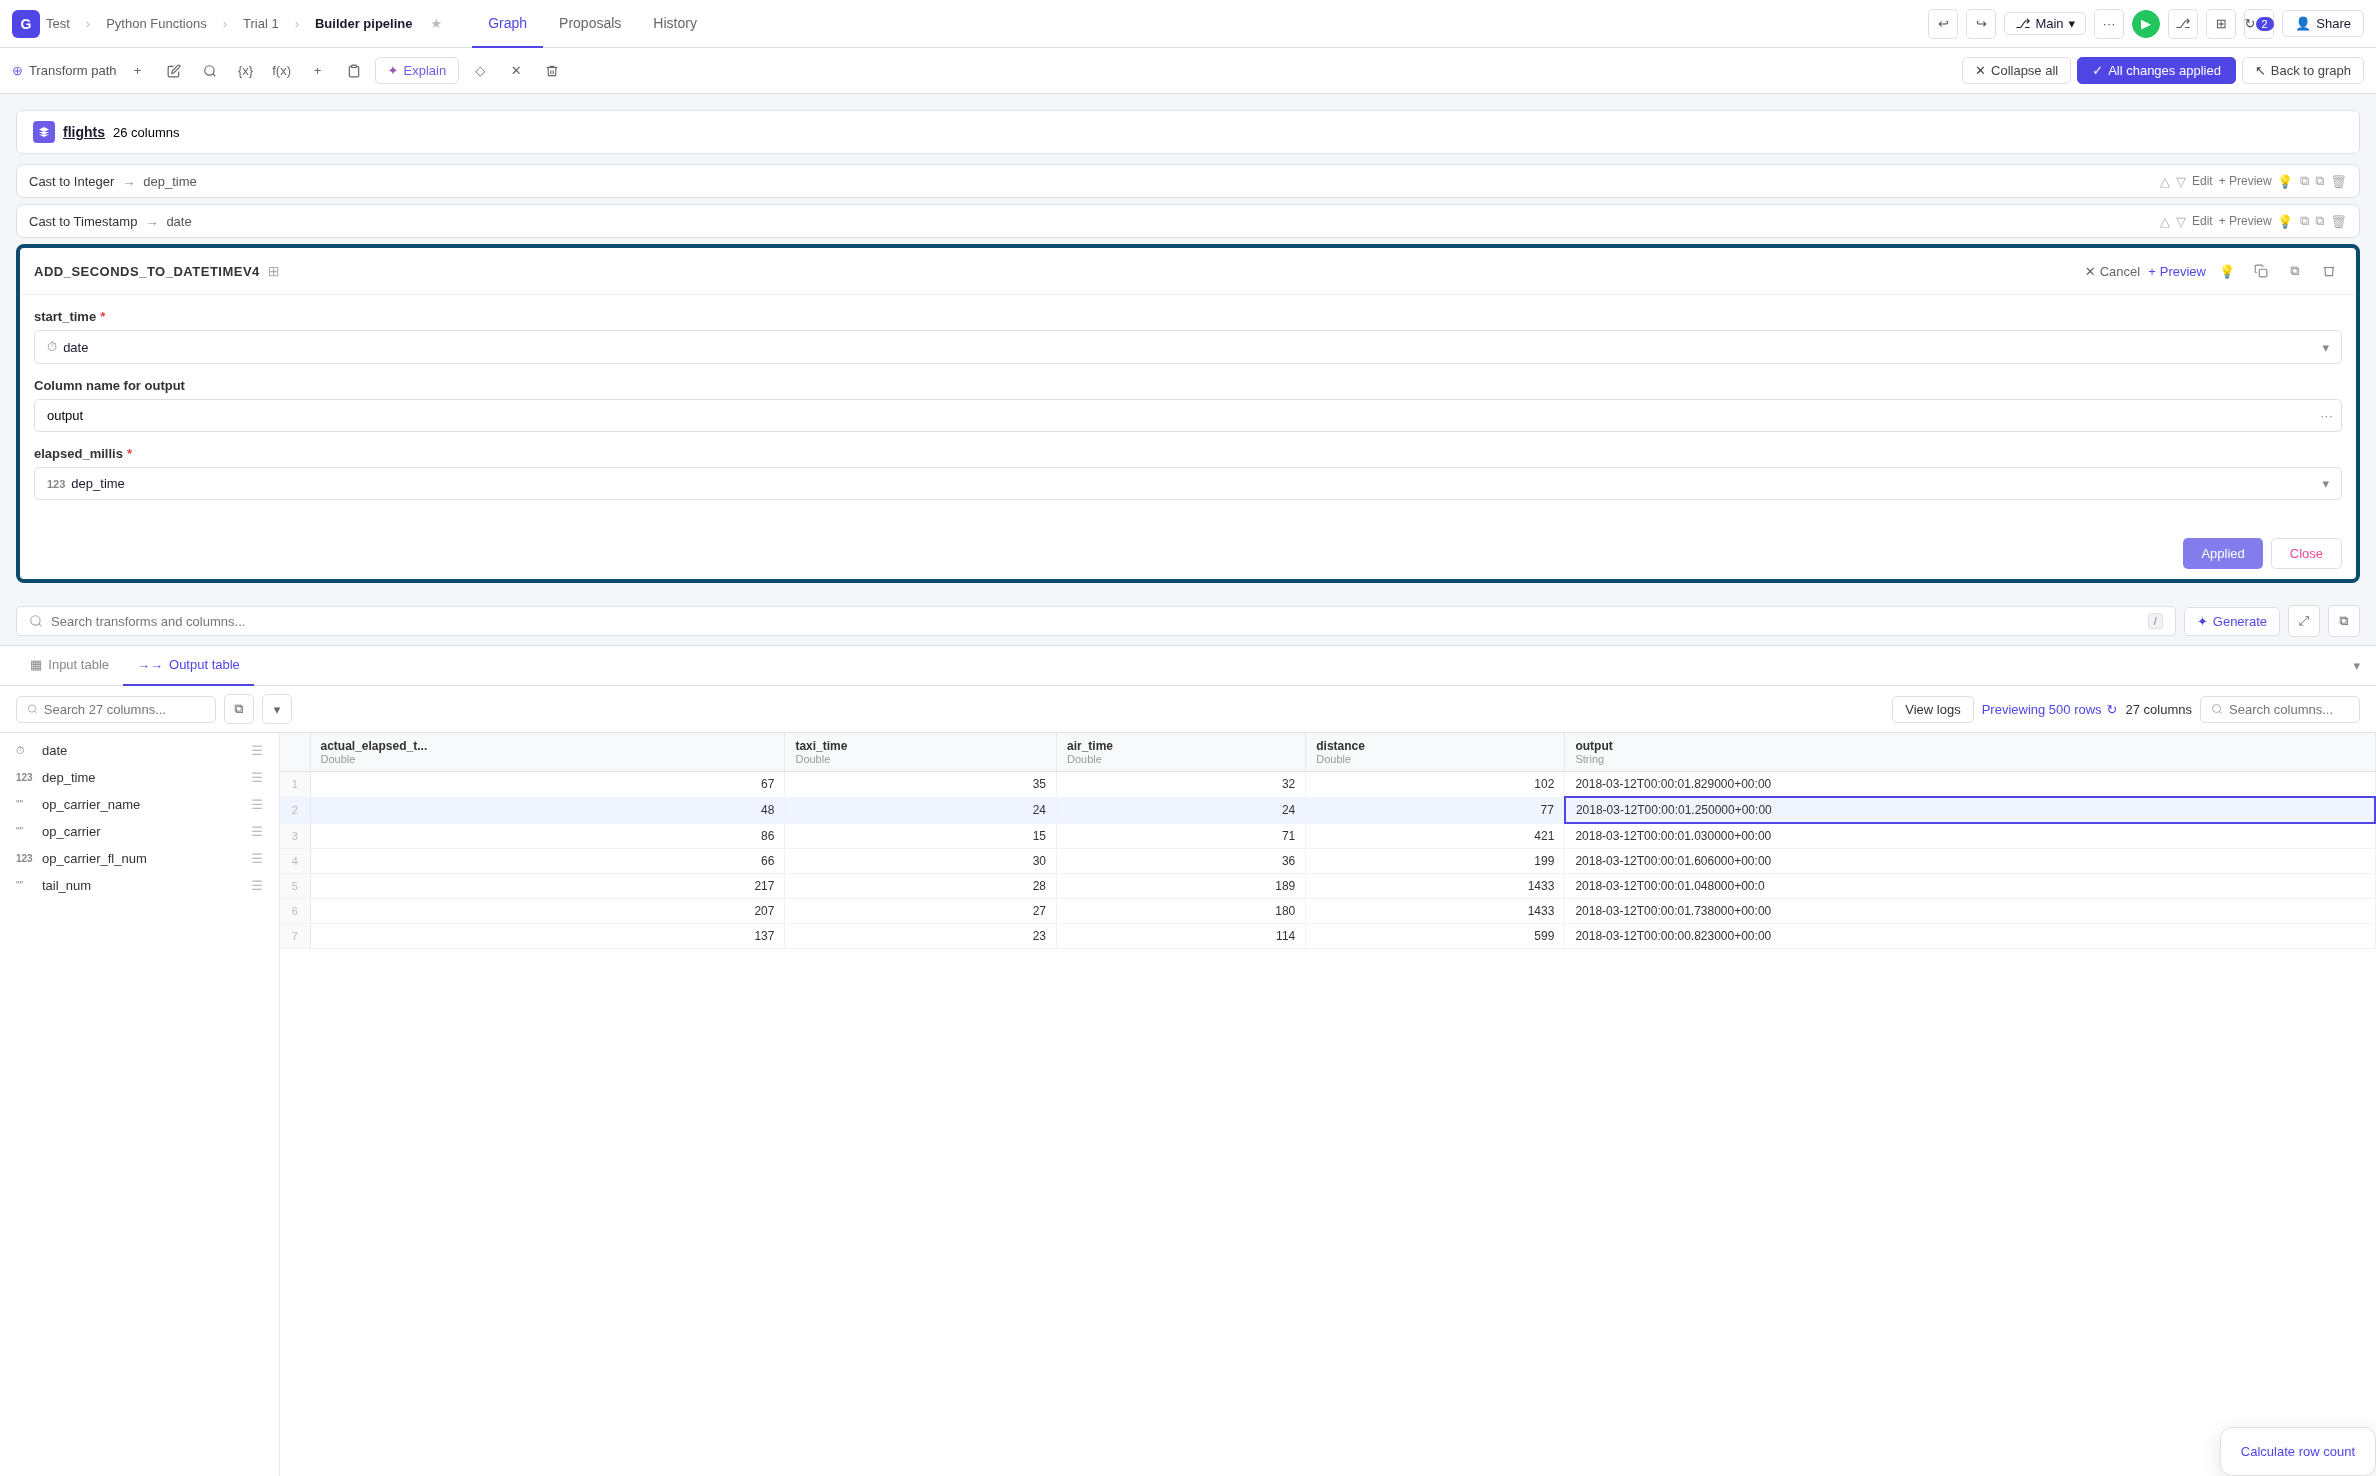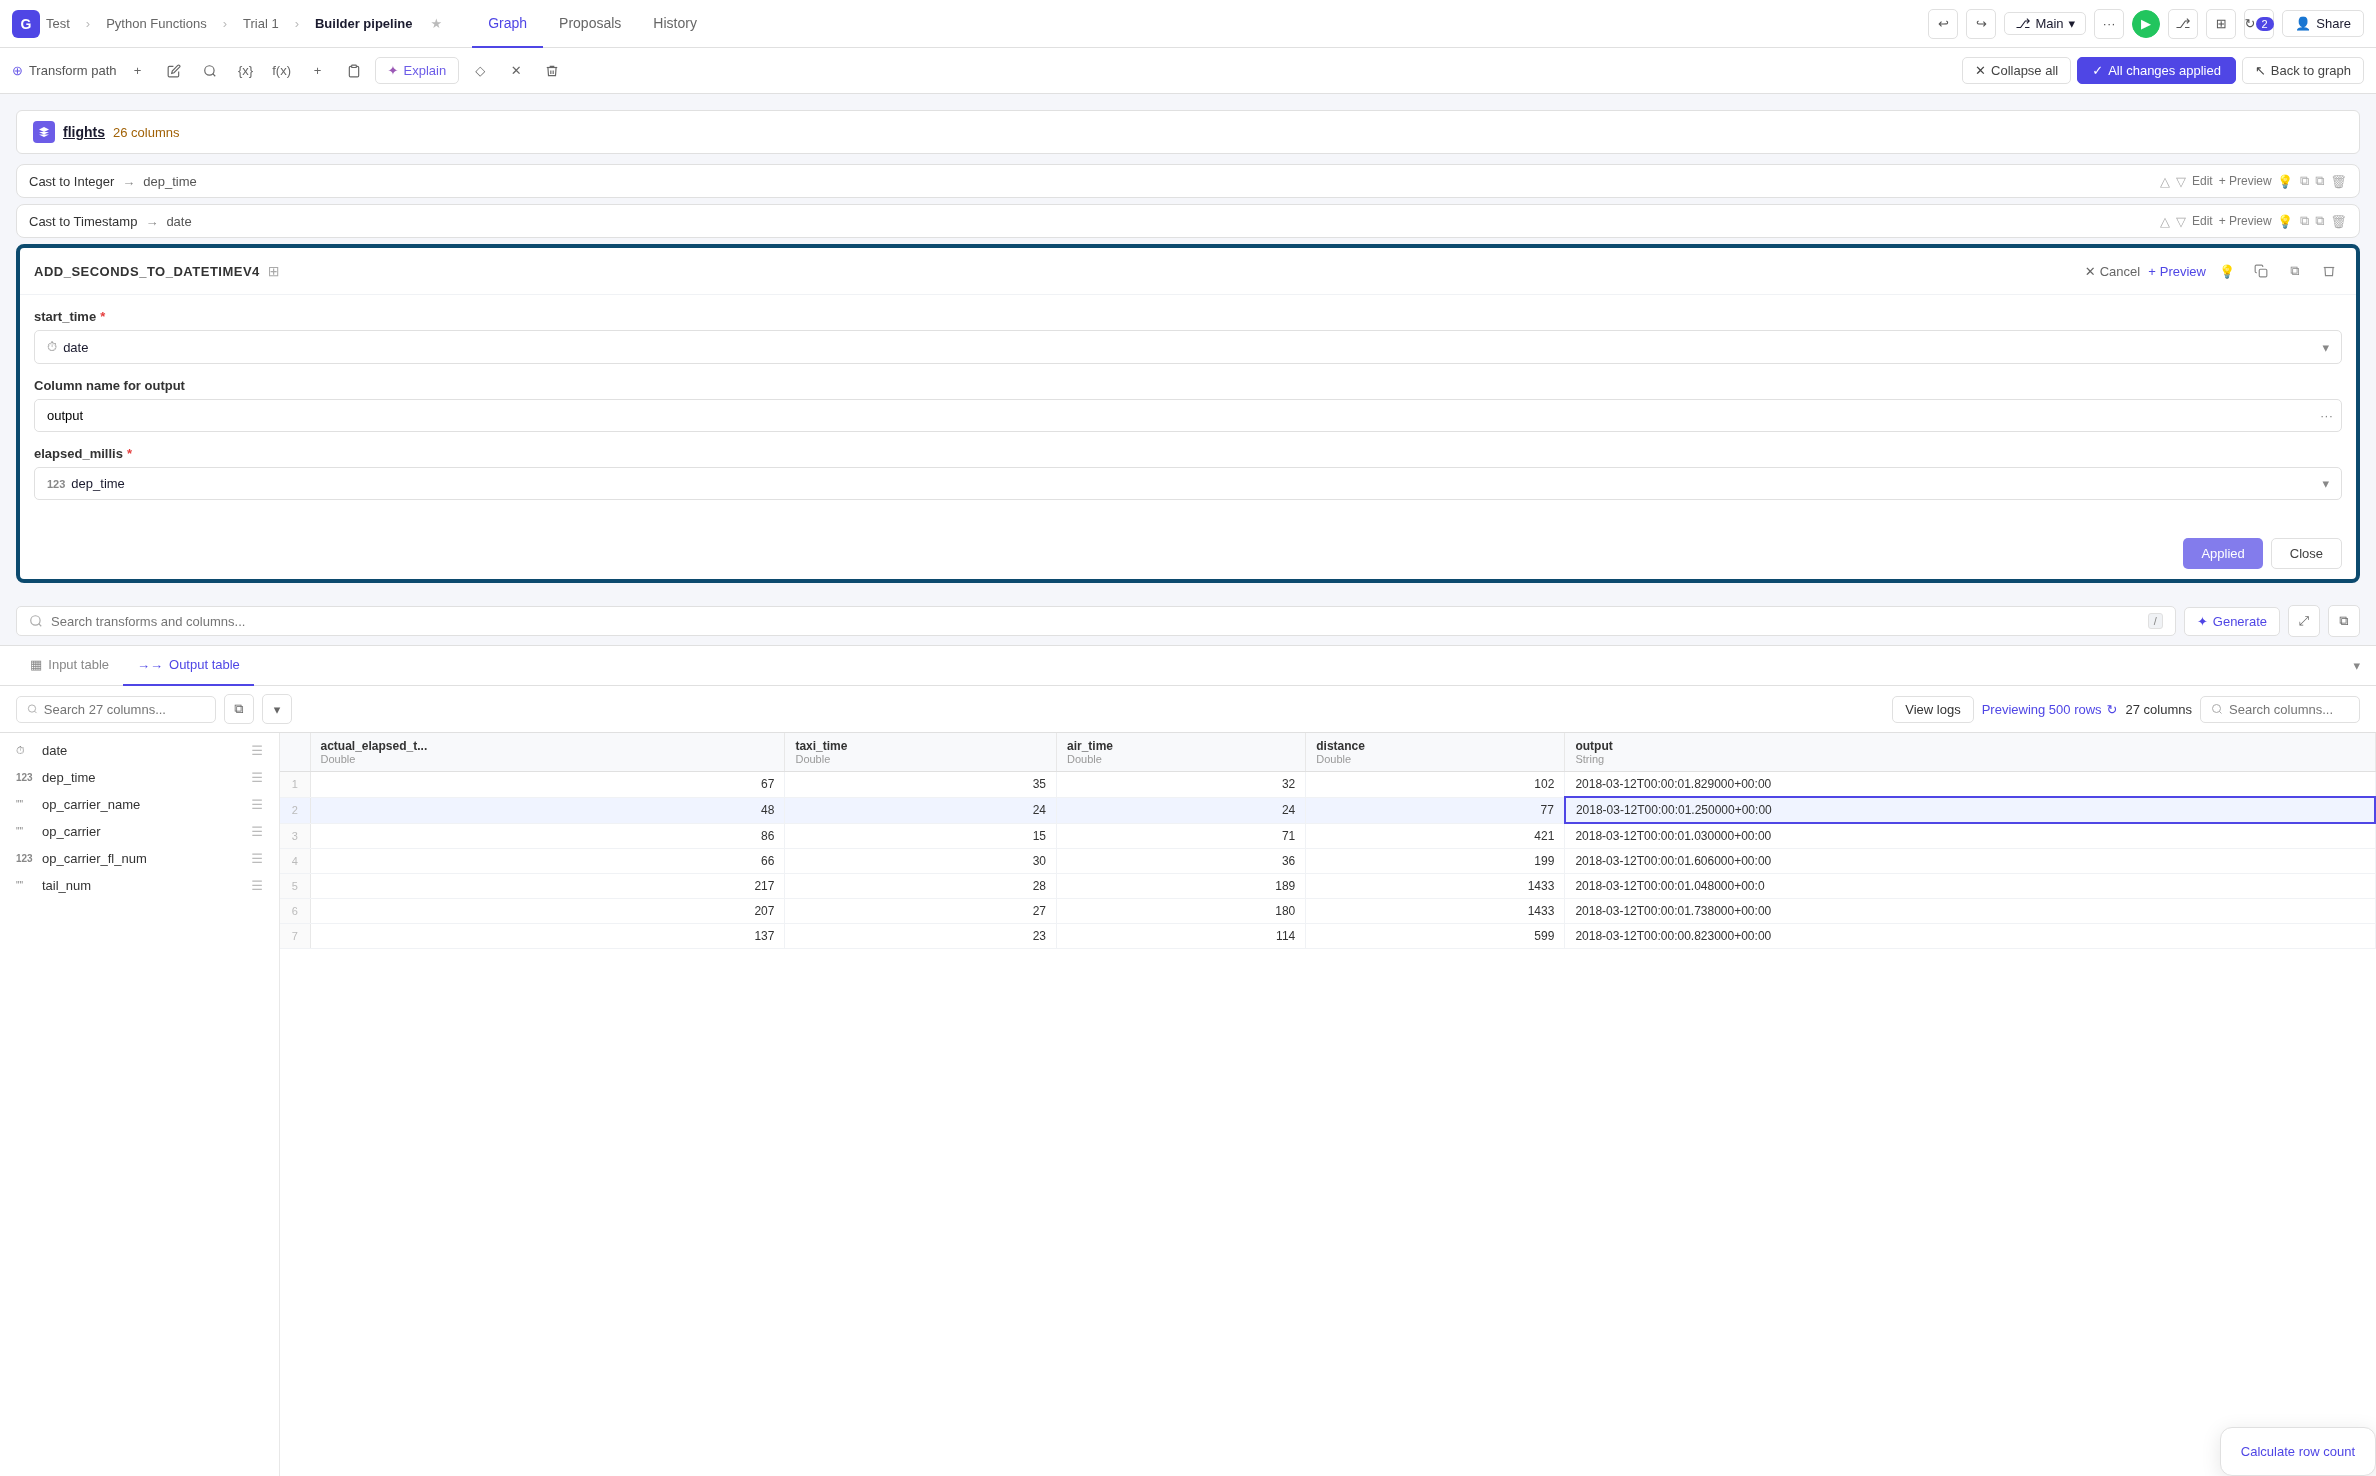--- a/index.html
+++ b/index.html
@@ -36,21 +36,21 @@
     .back-to-graph-btn { padding: 5px 12px; border: 1px solid #e0e0e0; border-radius: 5px; background: #fff; cursor: pointer; font-size: 13px; color: #444; display: flex; align-items: center; gap: 5px; }
 
     
     .main-content { display: flex; flex-direction: column; height: calc(100vh - 94px); overflow: hidden; }
     .pipeline-area { background: #f5f6fa; padding: 16px 16px 8px; flex-shrink: 0; }
 
     
     .dataset-header { background: white; border: 1px solid #e0e0e0; border-radius: 6px; padding: 10px 16px; display: flex; align-items: center; gap: 8px; margin-bottom: 10px; }
     .dataset-icon { width: 22px; height: 22px; background: #6c5ce7; border-radius: 4px; display: flex; align-items: center; justify-content: center; }
     .dataset-name { font-weight: 600; font-size: 14px; text-decoration: underline; }
-    .dataset-cols { color: #a16207; font-size: 13px; }
+    .dataset-cols { color: #000000; font-size: 13px; }
 
     
     .transform-row { background: white; border: 1px solid #e0e0e0; border-radius: 8px; padding: 8px 12px; display: flex; align-items: center; gap: 8px; margin-bottom: 6px; cursor: pointer; }
     .transform-name { font-size: 13px; color: #333; }
     .transform-arrow { color: #888; }
     .transform-col { font-size: 13px; color: #555; }
     .transform-spacer { flex: 1; }
     .transform-actions { display: flex; align-items: center; gap: 6px; color: #aaa; }
     .transform-action { cursor: pointer; color: #777; font-size: 12px; display: flex; align-items: center; gap: 3px; }
 
@@ -76,21 +76,21 @@
     .form-group { margin-bottom: 14px; }
 
     .toggle-row { display: flex; align-items: center; gap: 8px; margin-top: 4px; }
     .toggle { width: 38px; height: 20px; background: #4f46e5; border-radius: 10px; display: flex; align-items: center; padding: 2px; cursor: pointer; }
     .toggle-knob { width: 16px; height: 16px; background: white; border-radius: 50%; margin-left: 18px; }
     .toggle-label { font-size: 13px; color: #333; }
     .help-icon { width: 16px; height: 16px; border-radius: 50%; background: #e0e0e0; display: flex; align-items: center; justify-content: center; font-size: 10px; color: #666; cursor: pointer; }
 
     .card-footer { display: flex; justify-content: flex-end; gap: 8px; padding: 10px 14px; }
     .applied-btn { padding: 7px 18px; background: #4f46e5; color: white; border: none; border-radius: 5px; cursor: pointer; font-size: 13px; opacity: 0.7; }
-    .close-btn { padding: 7px 18px; background: white; color: #404040; border: 1px solid #e0e0e0; border-radius: 5px; cursor: pointer; font-size: 13px; }
+    .close-btn { padding: 7px 18px; background: white; color: #ec4899; border: 1px solid #e0e0e0; border-radius: 5px; cursor: pointer; font-size: 13px; }
 
     
     .search-bar { background: #f5f6fa; padding: 8px 16px; display: flex; align-items: center; gap: 8px; border-bottom: 1px solid #e0e0e0; }
     .search-input-wrap { flex: 1; display: flex; align-items: center; gap: 8px; background: white; border: 1px solid #e0e0e0; border-radius: 5px; padding: 6px 12px; }
     .search-input { border: none; outline: none; flex: 1; font-size: 13px; }
     .search-slash { background: #f0f2f5; border: 1px solid #e0e0e0; border-radius: 3px; padding: 1px 5px; font-size: 11px; color: #888; }
     .generate-btn { display: flex; align-items: center; gap: 5px; padding: 6px 12px; background: white; border: 1px solid #e0e0e0; border-radius: 5px; cursor: pointer; font-size: 13px; color: #4f46e5; }
     .search-icon-btn { width: 32px; height: 32px; background: white; border: 1px solid #e0e0e0; border-radius: 5px; display: flex; align-items: center; justify-content: center; cursor: pointer; color: #666; }
 
     

